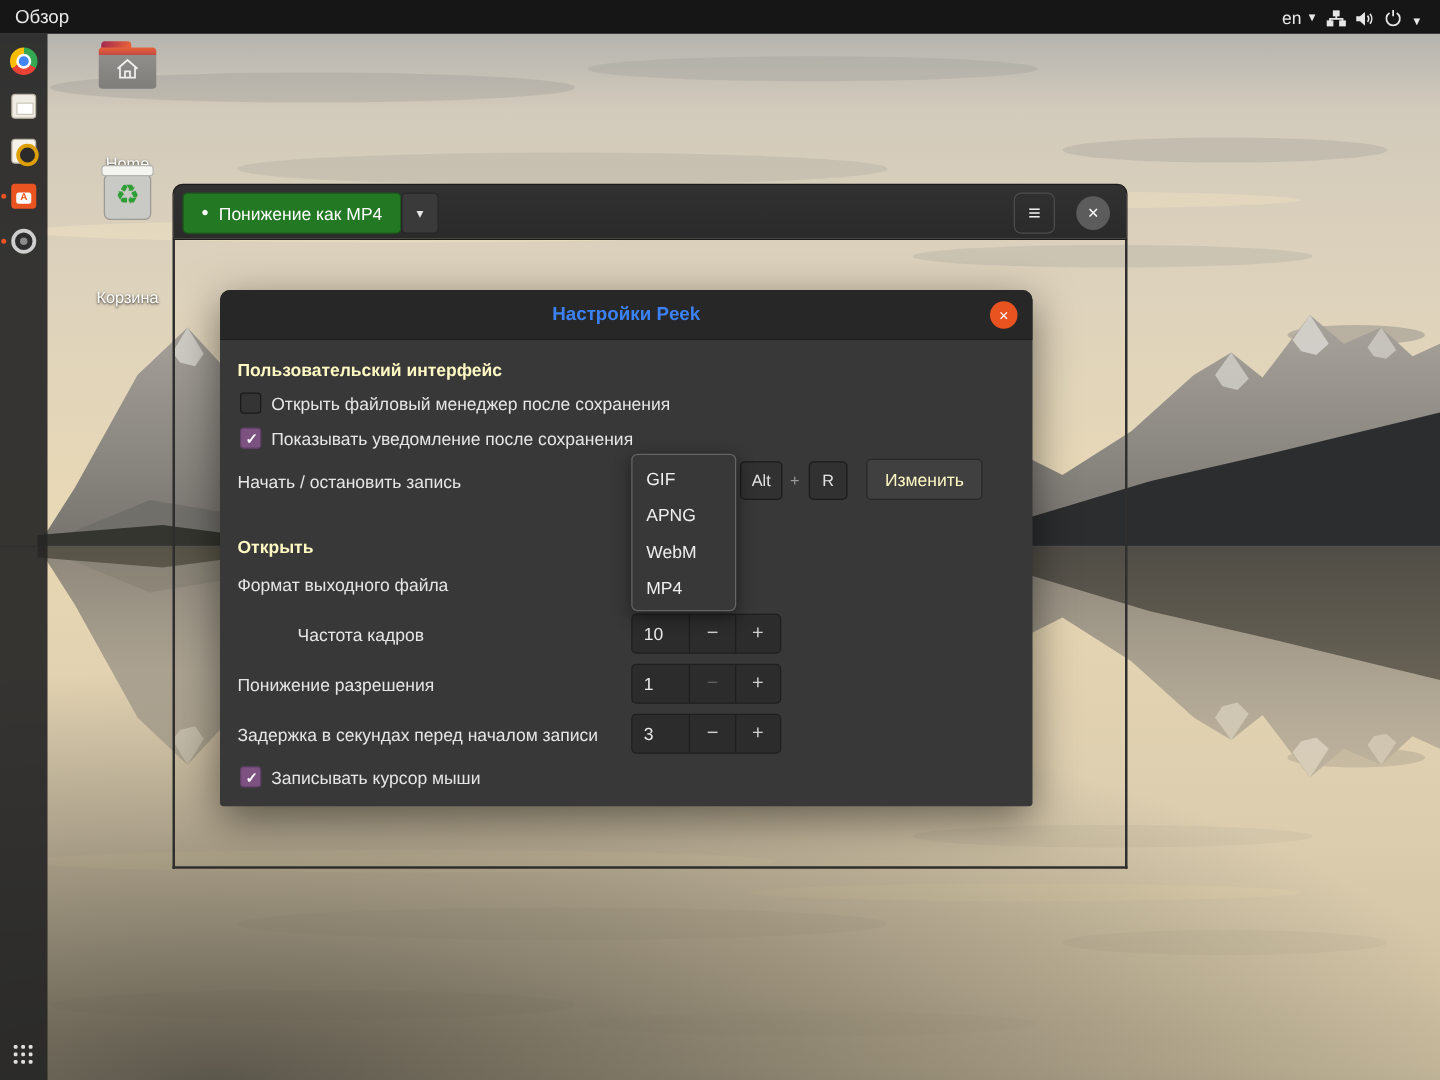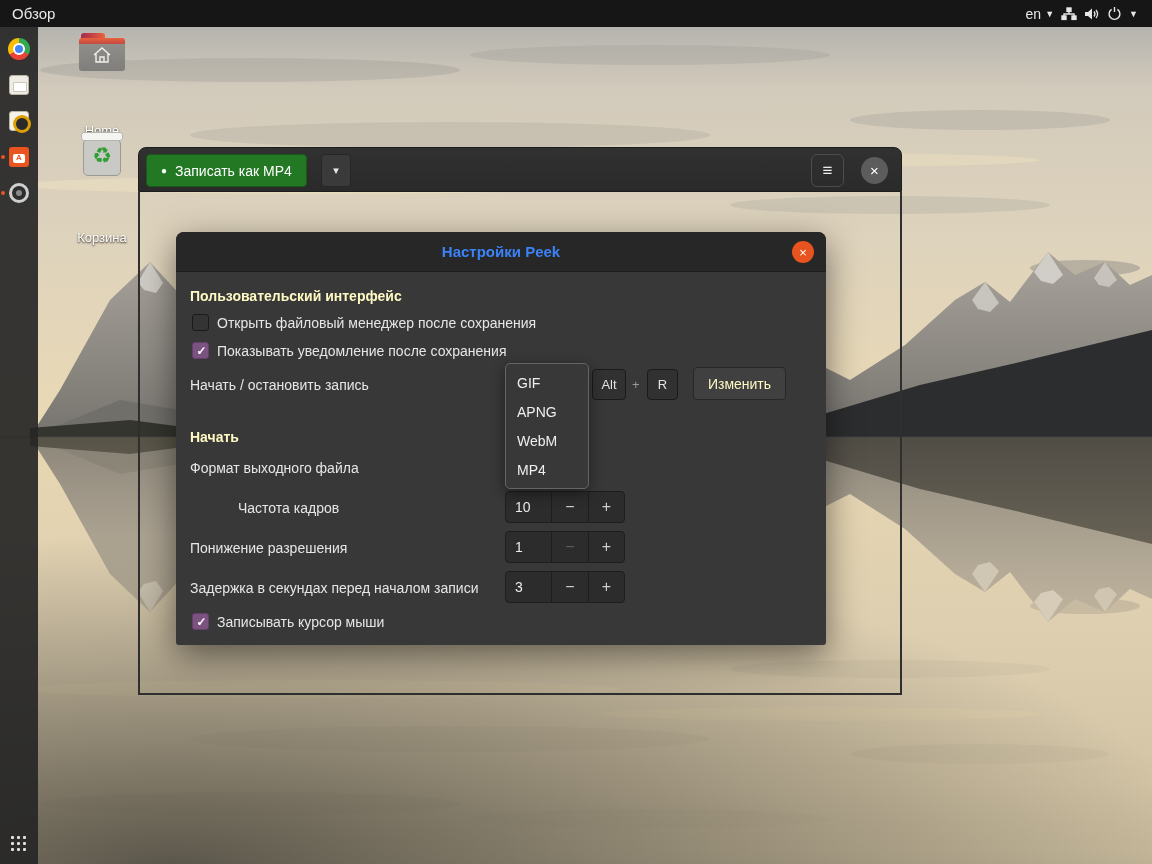--- a/index.html
+++ b/index.html
@@ -7,21 +7,21 @@
   body { font-family:"Liberation Sans", sans-serif; position:relative; background:#cfc8bb; }
   .abs { position:absolute; }
 
   
   #wallpaper { left:0; top:0; width:1152px; height:864px; z-index:0; }
 
   
   #topbar { left:0; top:0; width:1152px; height:27px; background:#161616; z-index:50;
             display:flex; align-items:center; color:#e8e8e8; font-size:15px; }
   #overview-label { padding-left:12px; }
-  #topbar-right { margin-left:auto; display:flex; align-items:center; gap:7px; padding-right:14px; }
+  #topbar-right { margin-left:auto; display:flex; align-items:flex-end; gap:7px; padding-right:14px; }
   .tb-lang { display:flex; align-items:center; gap:4px; font-size:14px; }
   .tb-chev { font-size:9px; color:#e8e8e8; }
   .tb-ico svg { display:block; }
 
   
   #dock { left:0; top:27px; width:38px; height:837px; background:rgba(38,38,38,0.92); z-index:40; }
   .dock-item { position:absolute; left:8px; width:22px; height:22px; }
   .run-dot { position:absolute; left:1px; width:4px; height:4px; border-radius:50%; background:#e95420; }
   .ico-chrome { width:22px; height:22px; border-radius:50%;
     background:conic-gradient(from 120deg, #ea4335 0 120deg, #fbbc05 120deg 240deg, #34a853 240deg 360deg); position:relative; }
@@ -237,21 +237,21 @@
       <div class="lid"></div>
       <div class="rec">♻</div>
   </div>
   <div class="desk-label">Корзина</div>
 </div>
 
 <div id="peek-window" class="abs">
   <div id="peek-titlebar">
     <div id="record-button">
       <span id="record-dot">●</span>
-      <span>Записать как MP4</span>
+      <span>Понижение как MP4</span>
     </div>
     <div id="record-arrow-button">
       <span>▾</span>
     </div>
     <div id="peek-menu-button">
       <span>≡</span>
     </div>
     <div id="peek-close-button">
       <span>×</span>
     </div>
@@ -283,21 +283,21 @@
     <span>Alt</span>
   </div>
   <div id="plus-sep" style="left:456px; top:145px;">+</div>
   <div class="keychip" style="left:471px; top:137px; width:31px;">
     <span>R</span>
   </div>
   <div id="change-button">
     <span>Изменить</span>
   </div>
 
-  <div class="sect" style="top:197px;">Начать</div>
+  <div class="sect" style="top:197px;">Открыть</div>
   <div class="lbl" style="left:14px; top:228px;">Формат выходного файла</div>
 
   <div class="lbl" style="left:14px; top:268px;margin-left:48px;">Частота кадров</div>
   <div class="spin" style="top:259px;">
     <div class="val">10</div>
     <div class="btn">−</div>
     <div class="btn">+</div>
   </div>
 
   <div class="lbl" style="left:14px; top:308px;">Понижение разрешения</div>

